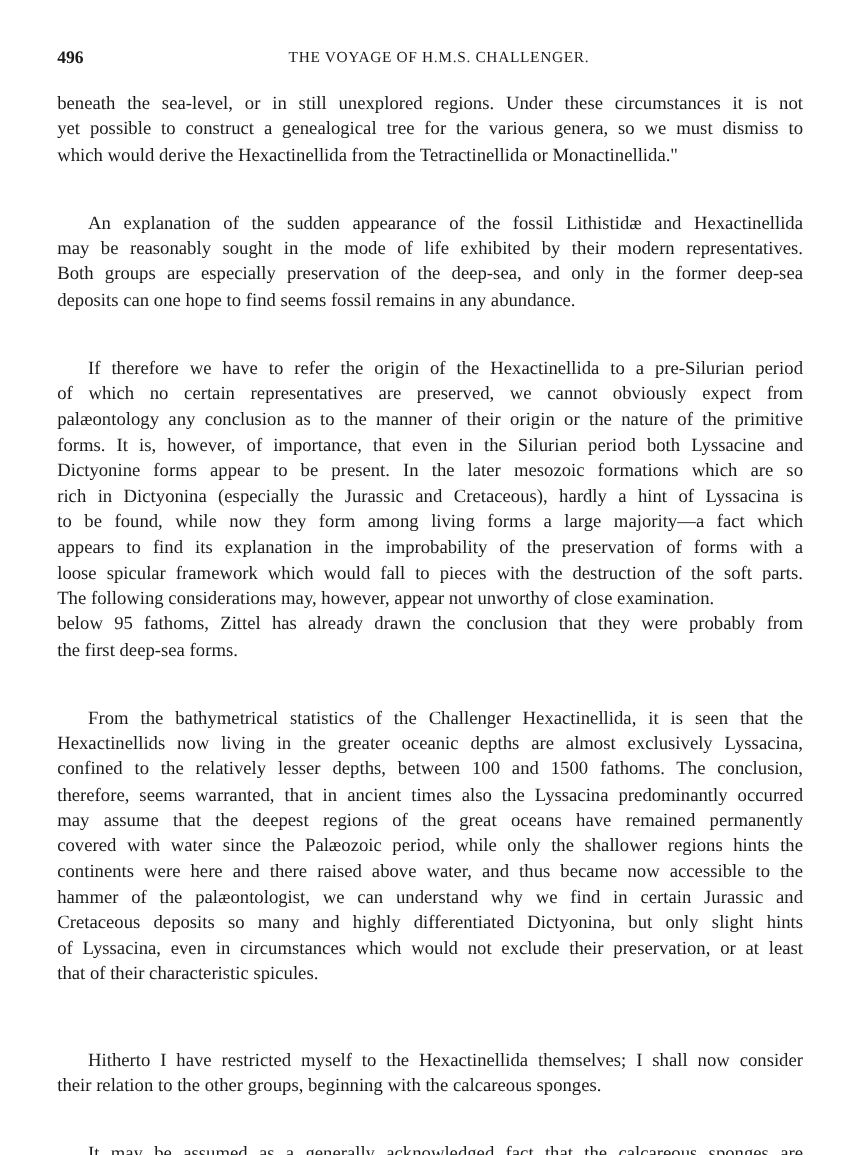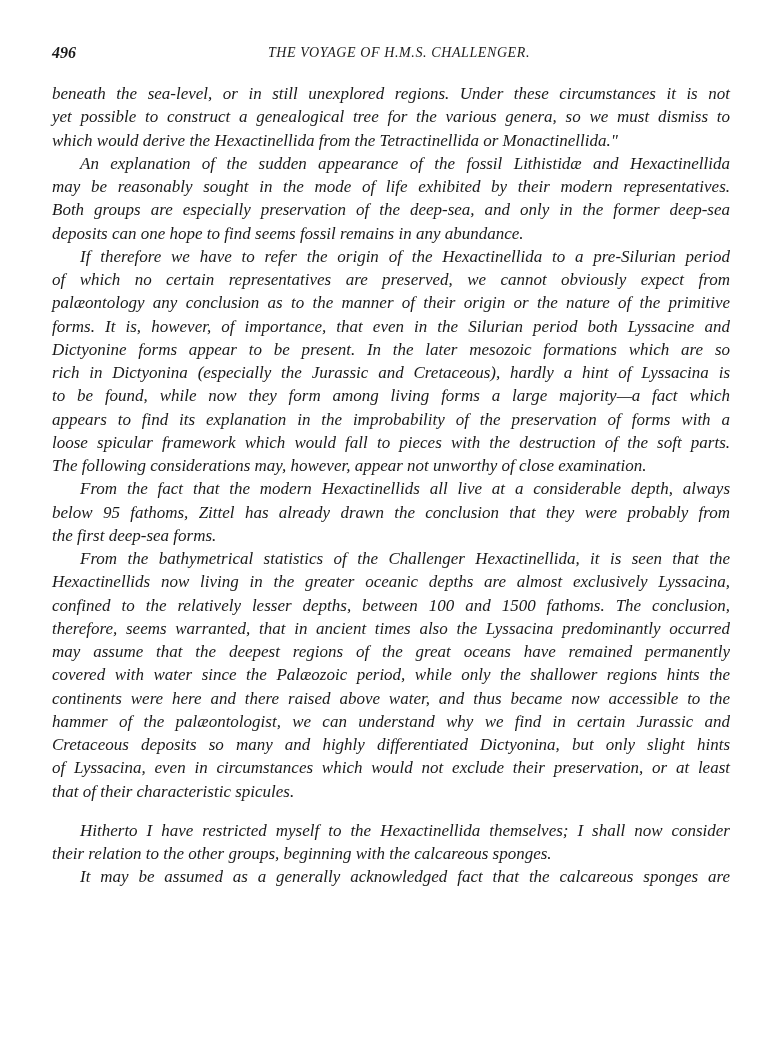--- a/index.html
+++ b/index.html
@@ -1,29 +1,29 @@
 <!DOCTYPE html>
 <html><head>
 <meta charset="utf-8">
 <style>
   html, body { margin: 0; padding: 0; background: #ffffff; }
   body { width: 776px; height: 1050px; position: relative; overflow: hidden;
          font-family: "DejaVu Serif", "Liberation Serif", serif; color: #1a1a1a; }
-  .page { position: absolute; left: 0; top: 0; width: 776px; height: 772px; font-style: italic; }
+  .page { position: absolute; left: 0; top: 0; width: 776px; height: 772px; }
   .header { position: absolute; top: 44px; left: 52px; width: 678px; height: 22px;
             font-family: "Liberation Serif", serif; font-size: 15px; }
   .page-number { position: absolute; left: 0; top: 0; font-weight: bold; font-size: 16px; }
   .running-title { position: absolute; left: 16px; right: 0; top: 1px; text-align: center;
                    letter-spacing: 0.6px; font-size: 14px; }
   .body { position: absolute; left: 52px; top: 82px; width: 678px;
           font-family: "Liberation Serif", serif; font-size: 17px; }
   .line { display: block; height: 23.25px; line-height: 23.25px; white-space: nowrap;
           text-align: justify; text-align-last: justify; overflow: visible; }
   .line.last { text-align-last: left; }
-  .line.indent { padding-left: 28px; }
+  .line.indent { padding-left: 28px; margin-top: 39px; }
   .gap { height: 16px; }
 </style>
 </head>
 <body>
 
 <div class="page">
   <div class="header">
     <span class="page-number">496</span>
     <span class="running-title">THE VOYAGE OF H.M.S. CHALLENGER.</span>
   </div>
@@ -46,21 +46,20 @@
         <span class="line">palæontology any conclusion as to the manner of their origin or the nature of the primitive</span>
         <span class="line">forms.  It is, however, of importance, that even in the Silurian period both Lyssacine and</span>
         <span class="line">Dictyonine forms appear to be present.  In the later mesozoic formations which are so</span>
         <span class="line">rich in Dictyonina (especially the Jurassic and Cretaceous), hardly a hint of Lyssacina is</span>
         <span class="line">to be found, while now they form among living forms a large majority—a fact which</span>
         <span class="line">appears to find its explanation in the improbability of the preservation of forms with a</span>
         <span class="line">loose spicular framework which would fall to pieces with the destruction of the soft parts.</span>
         <span class="line last">The following considerations may, however, appear not unworthy of close examination.</span>
       </div>
       <div class="paragraph">
-        <span class="line indent">From the fact that the modern Hexactinellids all live at a considerable depth, always</span>
         <span class="line">below 95 fathoms, Zittel has already drawn the conclusion that they were probably from</span>
         <span class="line last">the first deep-sea forms.</span>
       </div>
       <div class="paragraph">
         <span class="line indent">From the bathymetrical statistics of the Challenger Hexactinellida, it is seen that the</span>
         <span class="line">Hexactinellids now living in the greater oceanic depths are almost exclusively Lyssacina,</span>
         <span class="line">confined to the relatively lesser depths, between 100 and 1500 fathoms.  The conclusion,</span>
         <span class="line">therefore, seems warranted, that in ancient times also the Lyssacina predominantly occurred</span>
         <span class="line">may assume that the deepest regions of the great oceans have remained permanently</span>
         <span class="line">covered with water since the Palæozoic period, while only the shallower regions hints the</span>

